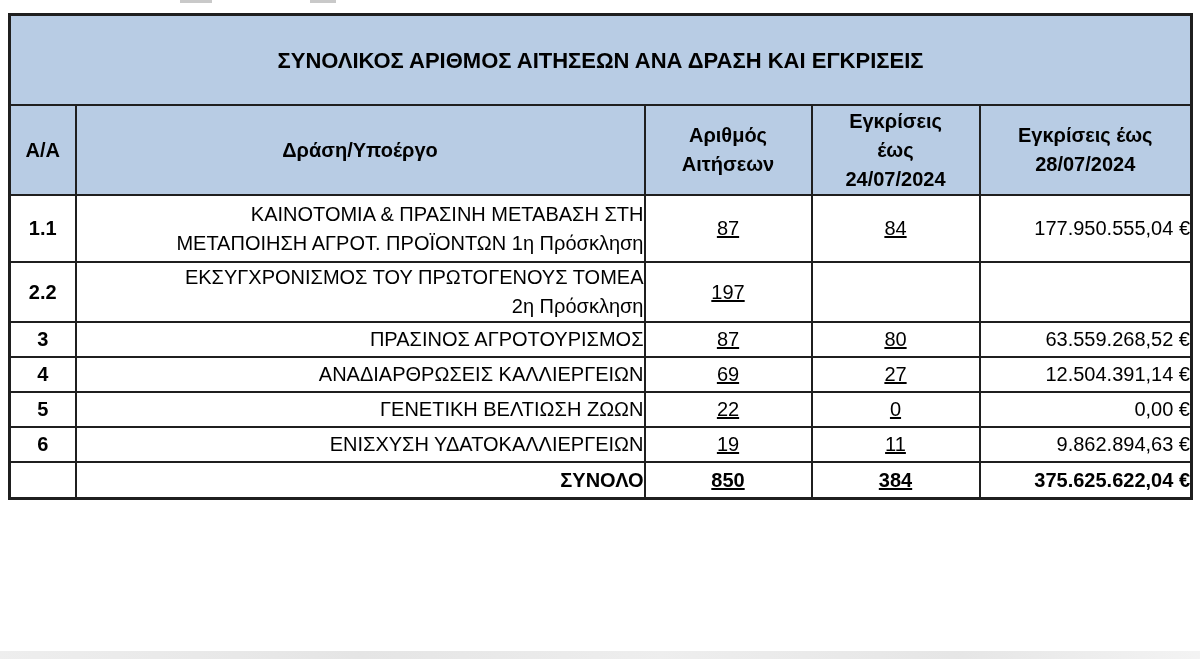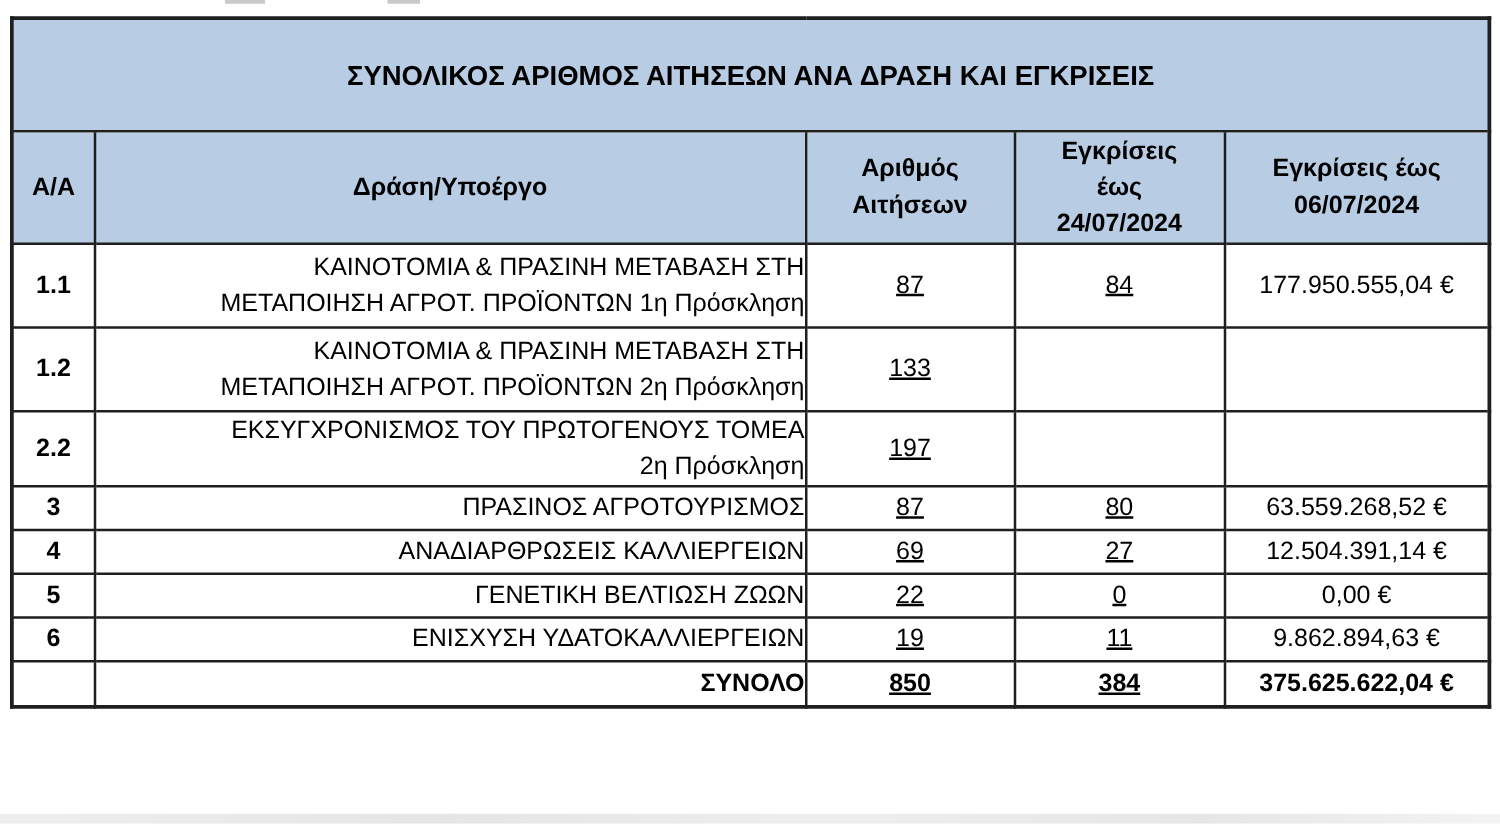--- a/index.html
+++ b/index.html
@@ -58,21 +58,21 @@
     text-align: right;
     padding-left: 13px;
     padding-right: 6px;
     line-height: 30px;
   }
   td.num {
     text-align: center;
     text-decoration: underline;
   }
   td.amount {
-    text-align: center;
+    text-align: right;
     padding-right: 10px;
   }
   tr.r-tall td { height: 65px; }
   tr.r-mid td { height: 56px; }
   tr.r-single td { height: 33px; }
   tr.total-row td {
     height: 34px;
     font-weight: bold;
   }
   td.total-label {
@@ -121,40 +121,32 @@
 
     <tr class="head-row">
       <th>Α/Α</th>
       <th>Δράση/Υποέργο</th>
       <th>Αριθμός
 Αιτήσεων</th>
       <th>Εγκρίσεις
 έως
 24/07/2024</th>
       <th>Εγκρίσεις έως
-06/07/2024</th>
+28/07/2024</th>
     </tr>
 
     <tr class="r-tall">
       <td class="aa">1.1</td>
       <td class="action">ΚΑΙΝΟΤΟΜΙΑ &amp; ΠΡΑΣΙΝΗ ΜΕΤΑΒΑΣΗ ΣΤΗ
 ΜΕΤΑΠΟΙΗΣΗ ΑΓΡΟΤ. ΠΡΟΪΟΝΤΩΝ 1η Πρόσκληση</td>
       <td class="num">87</td>
       <td class="num">84</td>
       <td class="amount">177.950.555,04 €</td>
     </tr>
 
-    <tr class="r-tall">
-      <td class="aa">1.2</td>
-      <td class="action">ΚΑΙΝΟΤΟΜΙΑ &amp; ΠΡΑΣΙΝΗ ΜΕΤΑΒΑΣΗ ΣΤΗ
-ΜΕΤΑΠΟΙΗΣΗ ΑΓΡΟΤ. ΠΡΟΪΟΝΤΩΝ 2η Πρόσκληση</td>
-      <td class="num">133</td>
-      <td class="num"></td>
-      <td class="amount"></td>
-    </tr>
 
 
     <tr class="r-mid">
       <td class="aa">2.2</td>
       <td class="action">ΕΚΣΥΓΧΡΟΝΙΣΜΟΣ ΤΟΥ ΠΡΩΤΟΓΕΝΟΥΣ ΤΟΜΕΑ
 2η Πρόσκληση</td>
       <td class="num">197</td>
       <td class="num"></td>
       <td class="amount"></td>
     </tr>

